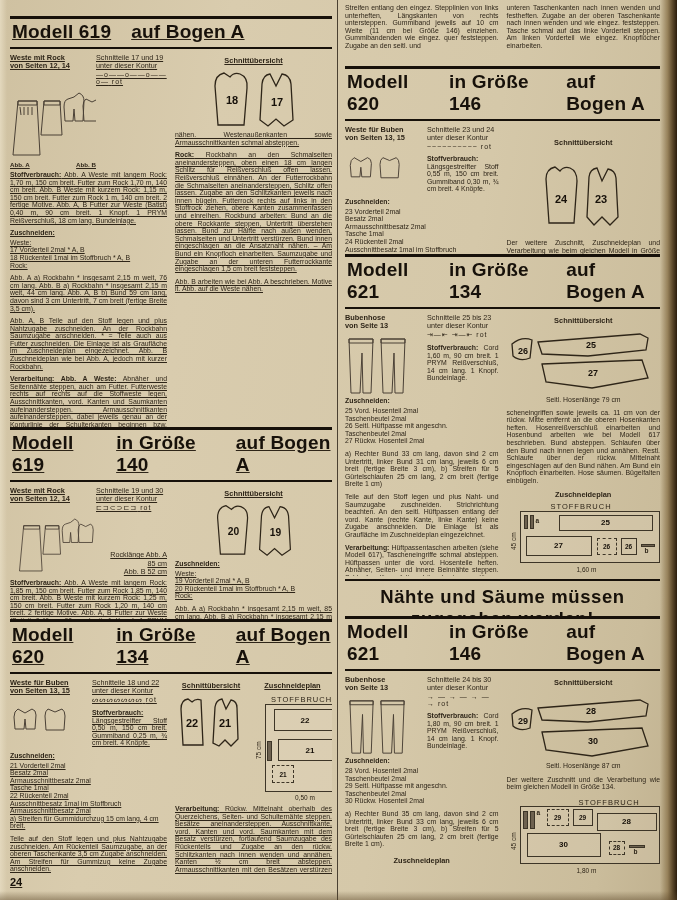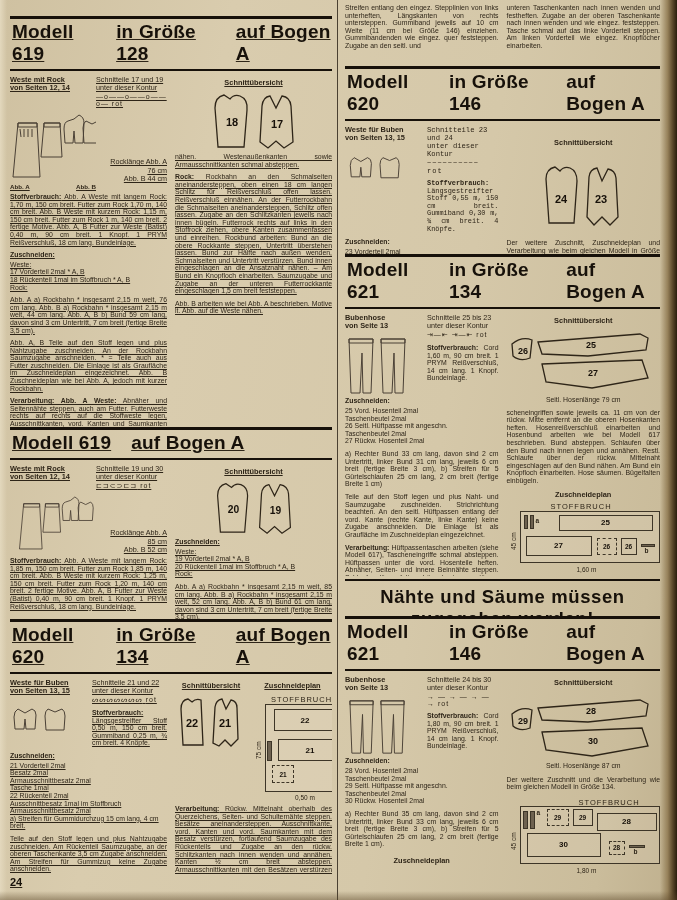--- a/index.html
+++ b/index.html
@@ -62,21 +62,20 @@
 
 <div class="page">
   <div class="edge-l"></div>
   <div class="cols">
 
     <div class="col col-l">
 
       <section style="height:427px; padding-top:16px;">
         <div class="mh">
           <span>Modell 619</span>
-          <span>in Größe 128</span>
           <span>auf Bogen A</span>
         </div>
         <div class="twocol" style="margin-top:5px;">
           <div class="sub">
             <div class="row">
               <div style="width:80px;" class="gt">Weste mit Rock
 von Seiten 12, 14</div>
               <div style="flex:1;">
                 <div class="sp">Schnitteile 17 und 19
 unter dieser Kontur</div>
@@ -86,24 +85,20 @@
             <div class="row" style="margin-top:2px;">
               <svg class="sk" width="86" height="74" viewBox="0 0 86 74">
                 <path d="M8,14 L3,68 L30,68 L27,14 Z"></path>
                   <path d="M8,14 h19 v4 h-19 z"></path>
                 <path d="M10,20 l1,8 M14,20 l0,8 M18,20 l0,8 M22,20 l0,8"></path>
                 <path d="M34,14 L31,48 L52,48 L50,14 Z"></path>
                   <path d="M34,14 h16 v4 h-16 z"></path>
                 <path d="M58,12 q-4,1 -4,8 l1,14 h8 l1,-12 1,12 h8 l1,-20 q0,-6 -5,-8 l-5,4 z"></path>
                 <path d="M76,12 q-3,2 -3,7 l1,15 h16 l1,-15 q0,-5 -3,-7 l-6,3 z"></path>
               </svg>
-              <div style="flex:1; display:flex; flex-direction:column; justify-content:flex-end;">
-                <div class="cap">Rocklänge Abb. A 76 cm
-Abb. B 44 cm</div>
-              </div>
             </div>
             <div style="display:flex; justify-content:space-between; width:86px;">
               <span class="abb">Abb. A</span>
               <span class="abb">Abb. B</span>
             </div>
             <div class="t" style="margin-top:3px;"><b>Stoffverbrauch:</b><span> Abb. A Weste mit langem Rock: 1,70 m, 150 cm breit. Futter zum Rock 1,70 m, 140 cm breit. Abb. B Weste mit kurzem Rock: 1,15 m, 150 cm breit. Futter zum Rock 1 m, 140 cm breit. 2 fertige Motive. Abb. A, B Futter zur Weste (Batist) 0,40 m, 90 cm breit. 1 Knopf. 1 PRYM Reißverschluß, 18 cm lang. Bundeinlage.</span></div>
             <div class="t list" style="margin-bottom:2px;"><b>Zuschneiden:</b></div>
             <div class="t list">Weste:
 17  Vorderteil 2mal *                         A, B
 18  Rückenteil 1mal im Stoffbruch *    A, B
@@ -123,20 +118,21 @@
             <div class="t">nähen. Westenaußenkanten sowie Armausschnittkanten schmal absteppen.</div>
             <div class="t"><b>Rock:</b><span> Rockbahn an den Schmalseiten aneinandersteppen, oben einen 18 cm langen Schlitz für Reißverschluß offen lassen. Reißverschluß einnähen. An der Futterrockbahn die Schmalseiten aneinandersteppen, Schlitz offen lassen. Zugabe an den Schlitzkanten jeweils nach innen bügeln. Futterrock rechts auf links in den Stoffrock ziehen, obere Kanten zusammenfassen und einreihen. Rockbund arbeiten: Bund an die obere Rockkante steppen, Untertritt überstehen lassen. Bund zur Hälfte nach außen wenden, Schmalseiten und Untertritt verstürzen. Bund innen eingeschlagen an die Ansatznaht nähen. – Am Bund ein Knopfloch einarbeiten. Saumzugabe und Zugabe an der unteren Futterrockkante eingeschlagen 1,5 cm breit feststeppen.</span></div>
             <div class="t">Abb. B arbeiten wie bei Abb. A beschrieben. Motive lt. Abb. auf die Weste nähen.</div>
           </div>
         </div>
       </section>
 
       <section style="height:192px;">
         <div class="mh">
           <span>Modell 619</span>
+          <span>in Größe 140</span>
           <span>auf Bogen A</span>
         </div>
         <div class="twocol" style="margin-top:5px;">
           <div class="sub">
             <div class="row">
               <div style="width:80px;" class="gt">Weste mit Rock
 von Seiten 12, 14</div>
               <div style="flex:1;">
                 <div class="sp">Schnitteile 19 und 30
 unter dieser Kontur</div>
@@ -189,21 +185,21 @@
             <div class="row">
               <div style="width:76px;">
                 <div class="gt">Weste für Buben
 von Seiten 13, 15</div>
                 <svg class="sk" width="70" height="48" viewBox="0 0 70 48" style="margin-top:6px;">
                   <path d="M8,8 q-4,2 -4,8 l1,12 h9 l1,-10 1,10 h9 l1,-14 q0,-5 -4,-6 l-7,4 z"></path>
                   <path d="M38,8 q-3,2 -3,7 l1,14 h18 l1,-14 q0,-5 -3,-7 l-7,3 z"></path>
                 </svg>
               </div>
               <div style="flex:1;">
-                <div class="sp">Schnitteile 21 und 22
+                <div class="sp">Schnitteile 18 und 22
 unter dieser Kontur</div>
                 <div class="ctr"><span>ᔕᔕᔕᔕᔕᔕᔕ</span> <span>rot</span></div>
                 <div class="t" style="margin-top:5px;"><b>Stoffverbrauch:</b><span> Längsgestreifter Stoff 0,50 m, 150 cm breit. Gummiband 0,25 m, ¾ cm breit. 4 Knöpfe.</span></div>
               </div>
             </div>
             <div class="t list" style="margin-bottom:2px;"><b>Zuschneiden:</b></div>
             <div class="t list">21  Vorderteil 2mal
       Besatz 2mal
       Armausschnittbesatz 2mal
       Tasche 1mal
@@ -274,21 +270,21 @@
           <div class="sub">
             <div class="row">
               <div style="width:76px;">
                 <div class="gt">Weste für Buben
 von Seiten 13, 15</div>
                 <svg class="sk" width="70" height="46" viewBox="0 0 70 48" style="margin-top:8px;">
                   <path d="M8,8 q-4,2 -4,8 l1,12 h9 l1,-10 1,10 h9 l1,-14 q0,-5 -4,-6 l-7,4 z"></path>
                   <path d="M38,8 q-3,2 -3,7 l1,14 h18 l1,-14 q0,-5 -3,-7 l-7,3 z"></path>
                 </svg>
               </div>
-              <div style="flex:1;font-family:Liberation Mono, monospace;">
+              <div style="flex:1;">
                 <div class="sp">Schnitteile 23 und 24
 unter dieser Kontur</div>
                 <div class="ctr"><span>~~~~~~~~~~</span> <span>rot</span></div>
                 <div class="t" style="margin-top:5px;"><b>Stoffverbrauch:</b><span> Längsgestreifter Stoff 0,55 m, 150 cm breit. Gummiband 0,30 m, ¾ cm breit. 4 Knöpfe.</span></div>
               </div>
             </div>
             <div class="t list" style="margin-bottom:2px;"><b>Zuschneiden:</b></div>
             <div class="t list">23  Vorderteil 2mal
       Besatz 2mal
       Armausschnittbesatz 2mal

